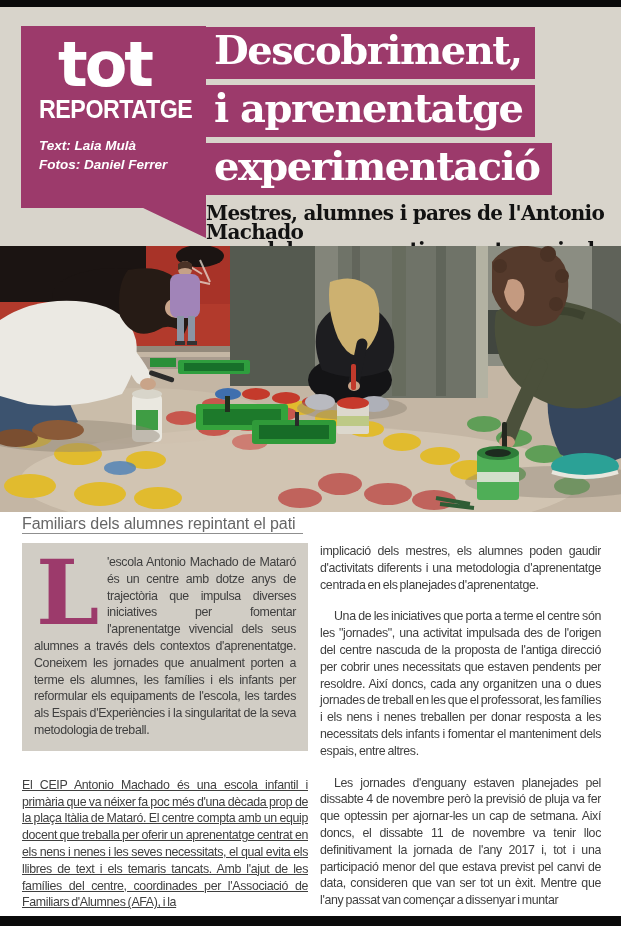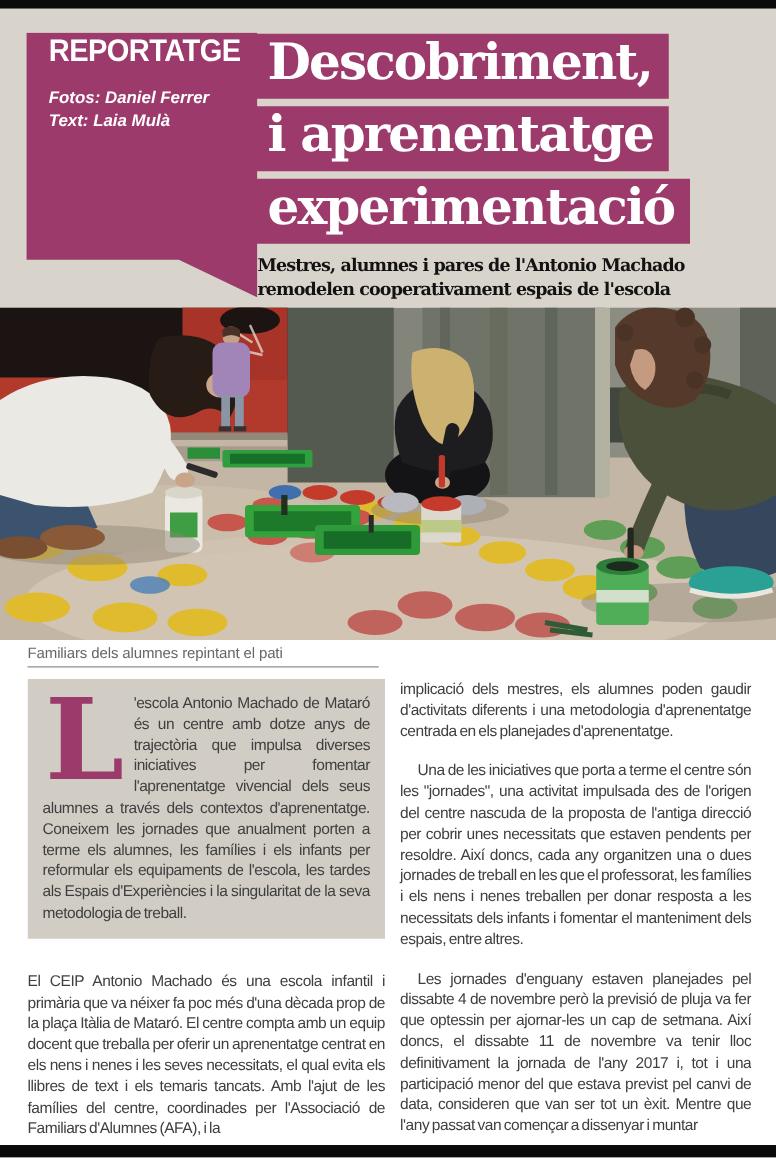--- a/index.html
+++ b/index.html
@@ -16,55 +16,56 @@
              letter-spacing:-3px;margin:10px 0 0 37px;}
   .tot-section{font-family:"Liberation Sans",sans-serif;font-weight:bold;font-size:25px;line-height:26px;
                letter-spacing:-0.5px;margin:2px 0 0 18px;transform:scaleX(0.93);transform-origin:left;}
   .tot-credits{margin:14px 0 0 18px;font-style:italic;font-weight:bold;font-size:13.5px;line-height:19px;}
 
   .headline-area{position:absolute;left:204px;top:20px;width:405px;}
   .hl-bar{display:inline-block;background:#9c3a6b;color:#fff;font-family:"DejaVu Serif",serif;
           font-weight:bold;font-size:40px;line-height:40px;letter-spacing:-1.5px;
           padding:3px 13px 9px 10px;margin-bottom:6px;}
   .subhead{margin:3px 0 0 2px;font-family:"DejaVu Serif",serif;font-weight:bold;color:#121212;
-           font-size:14px;line-height:18.5px;letter-spacing:-0.7px;}
+           font-size:20px;line-height:18.5px;letter-spacing:-0.7px;}
 
   
   .photo-wrap{position:absolute;left:0;top:246px;width:621px;height:266px;}
 
   
-  .caption{position:absolute;left:22px;top:515px;width:560px;font-size:12px;color:#666;letter-spacing:-0.1px;}
+  .caption{position:absolute;left:22px;top:515px;width:560px;font-size:16px;color:#666;letter-spacing:-0.1px;}
   .caption-rule{position:absolute;left:22px;top:533px;width:281px;border-top:1px solid #8f8f8f;height:0;}
 
   
   .columns{position:absolute;left:22px;top:543px;width:579px;height:372px;display:flex;gap:12px;overflow:hidden;}
   .col-left{width:286px;}
   .col-right{width:281px;}
   .body-text{font-size:12.4px;line-height:16.8px;color:#3f3f3f;text-align:justify;
              letter-spacing:-0.35px;word-spacing:-1px;}
   .intro-box{background:#d1cdc5;padding:11px 12px 12px 12px;}
   .drop-cap{float:left;font-family:"DejaVu Serif",serif;font-weight:bold;color:#9c3a6b;
             font-size:90px;line-height:64px;margin:6px 8px 0 2px;}
-  .left-para{margin:26px 0 0 0;}
+  .left-para{margin:26px 0 0 0;text-decoration:underline;}
   .col-right p{margin:0 0 15px 0;text-indent:14px;}
   .col-right p.no-indent{text-indent:0;}
 </style>
 </head>
 <body>
 
 <div class="page">
 
   <div class="topbar"></div>
 
   <div class="header">
     <div class="tot-block">
+      <div class="tot-brand">tot</div>
       <div class="tot-section">REPORTATGE</div>
       <div class="tot-credits">
+        <div>Text: Laia Mulà</div>
         <div>Fotos: Daniel Ferrer</div>
-        <div>Text: Laia Mulà</div>
       </div>
     </div>
     <div class="headline-area">
       <div><span class="hl-bar">Descobriment,</span></div>
       <div><span class="hl-bar">i aprenentatge</span></div>
       <div><span class="hl-bar">experimentació</span></div>
       <div class="subhead">
         <div>Mestres, alumnes i pares de l'Antonio Machado</div>
         <div>remodelen cooperativament espais de l'escola</div>
       </div>

